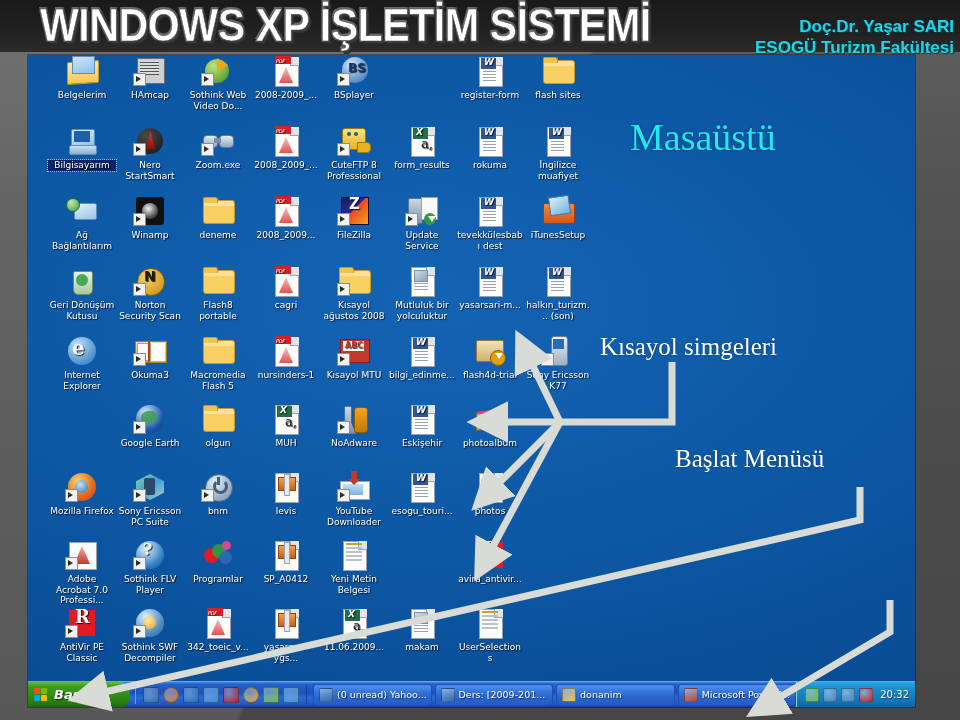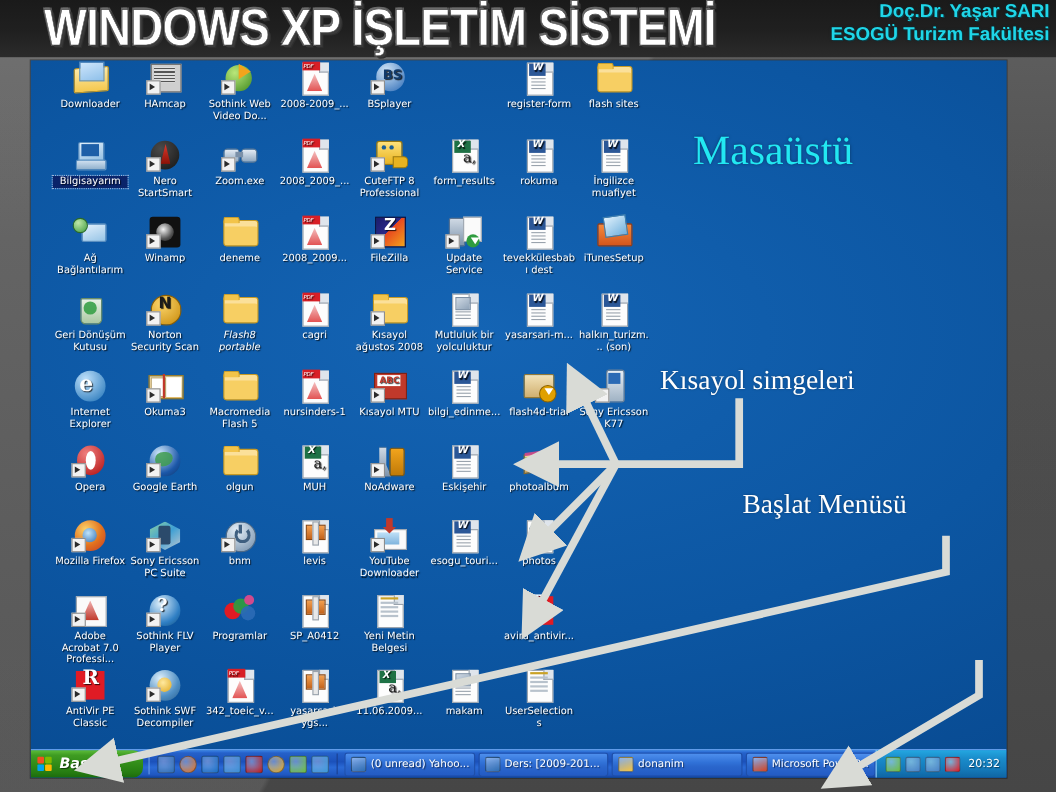--- a/index.html
+++ b/index.html
@@ -31,21 +31,21 @@
     color:#ffffff;
     white-space:nowrap;
     transform:scaleY(1.12) scaleX(0.98);
     transform-origin:left top;
     text-shadow:
       2px 2px 0 #3a3a3a, 3px 3px 0 #2e2e2e, -1px -1px 0 #6a6a6a,
       1px -1px 0 #555, -1px 1px 0 #555, 0 0 1px #888;
     -webkit-text-stroke:0.5px #4a4a4a;
   }
   .byline{
-    position:absolute;right:6px;top:0;
+    position:absolute;right:6px;top:17px;
     text-align:right;line-height:1.22;
     font-size:17px;font-weight:bold;
     color:#1fd6e8;
     text-shadow:1px 1px 0 #0b3f48, 0 0 2px #063038;
     white-space:nowrap;
   }
   .byline div{display:block;}
 
   
   #desktop{
@@ -184,21 +184,21 @@
 
   <div id="desktop">
     <div class="wall"></div>
 
     <div id="iconGrid">
         <div class="icon" style="left: 20px; top: 0px;">
           <div class="gfx">
             <i style="left:2px;top:6px;width:30px;height:21px;background:linear-gradient(180deg,#fde9a8,#f4c84e);border:1px solid #c89a22;border-radius:2px;transform:skewY(-4deg);"></i>
             <i style="left:7px;top:1px;width:21px;height:16px;background:linear-gradient(160deg,#cfe6fb,#8ec0ea);border:1px solid #5b8fc0;"></i>
           </div>
-          <span class="lbl">Downloader</span>
+          <span class="lbl">Belgelerim</span>
         </div>
         <div class="icon" style="left: 88px; top: 0px;">
           <div class="gfx">
             <i style="left:4px;top:3px;width:26px;height:24px;background:#cfcfcf;border:1px solid #6b6b6b;"></i>
             <i style="left:7px;top:6px;width:19px;height:14px;background:repeating-linear-gradient(0deg,#555 0 1px,#ddd 1px 3px);"></i>
             <i class="sc"></i>
           </div>
           <span class="lbl">HAmcap</span>
         </div>
         <div class="icon" style="left: 156px; top: 0px;">
@@ -375,21 +375,21 @@
           <span class="lbl">Geri Dönüşüm Kutusu</span>
         </div>
         <div class="icon" style="left: 88px; top: 210px;">
           <div class="gfx">
             <i style="left:4px;top:3px;width:26px;height:26px;border-radius:50%;background:radial-gradient(circle at 35% 28%,#fbd56b,#c88a0a);border:1px solid #8a5e05;"></i>
             <i style="left:11px;top:6px;font-style:normal;color:#1b1b1b;font-weight:bold;font-size:14px;font-family:'DejaVu Sans',sans-serif;">N</i>
             <i class="sc"></i>
           </div>
           <span class="lbl">Norton Security Scan</span>
         </div>
-        <div class="icon" style="left: 156px; top: 210px; font-style: italic;">
+        <div class="icon" style="left: 156px; top: 210px;">
           <div class="gfx">
             <i class="folder"></i>
           </div>
           <span class="lbl">Flash8 portable</span>
         </div>
         <div class="icon" style="left: 224px; top: 210px;">
           <div class="gfx">
             <i class="page"></i>
             <i class="pdfA"></i>
             <i class="pdfTag"></i>
@@ -482,28 +482,20 @@
           </div>
           <span class="lbl">flash4d-trial</span>
         </div>
         <div class="icon" style="left: 496px; top: 280px;">
           <div class="gfx">
             <i style="left:10px;top:1px;width:15px;height:28px;background:linear-gradient(180deg,#e8eef4,#9fb2c4);border:1px solid #6b8097;border-radius:3px;"></i>
             <i style="left:12px;top:4px;width:11px;height:10px;background:#2b6ab5;"></i>
             <i class="sc"></i>
           </div>
           <span class="lbl">Sony Ericsson K77</span>
-        </div>
-        <div class="icon" style="left: 20px; top: 348px;">
-          <div class="gfx">
-            <i style="left:5px;top:2px;width:25px;height:27px;border-radius:50%;background:radial-gradient(circle at 35% 28%,#f08080,#b00d0d);"></i>
-            <i style="left:13px;top:7px;width:9px;height:17px;border-radius:50%;background:#fff;"></i>
-            <i class="sc"></i>
-          </div>
-          <span class="lbl">Opera</span>
         </div>
         <div class="icon" style="left: 88px; top: 348px;">
           <div class="gfx">
             <i style="left:3px;top:2px;width:28px;height:28px;border-radius:50%;background:radial-gradient(circle at 32% 26%,#cfe8fb,#1b57a8 65%,#0e3568 100%);"></i>
             <i style="left:8px;top:8px;width:16px;height:13px;background:#3f9c4f;border-radius:50% 40% 60% 45%;opacity:.85;"></i>
             <i class="sc"></i>
           </div>
           <span class="lbl">Google Earth</span>
         </div>
         <div class="icon" style="left: 156px; top: 348px;">

